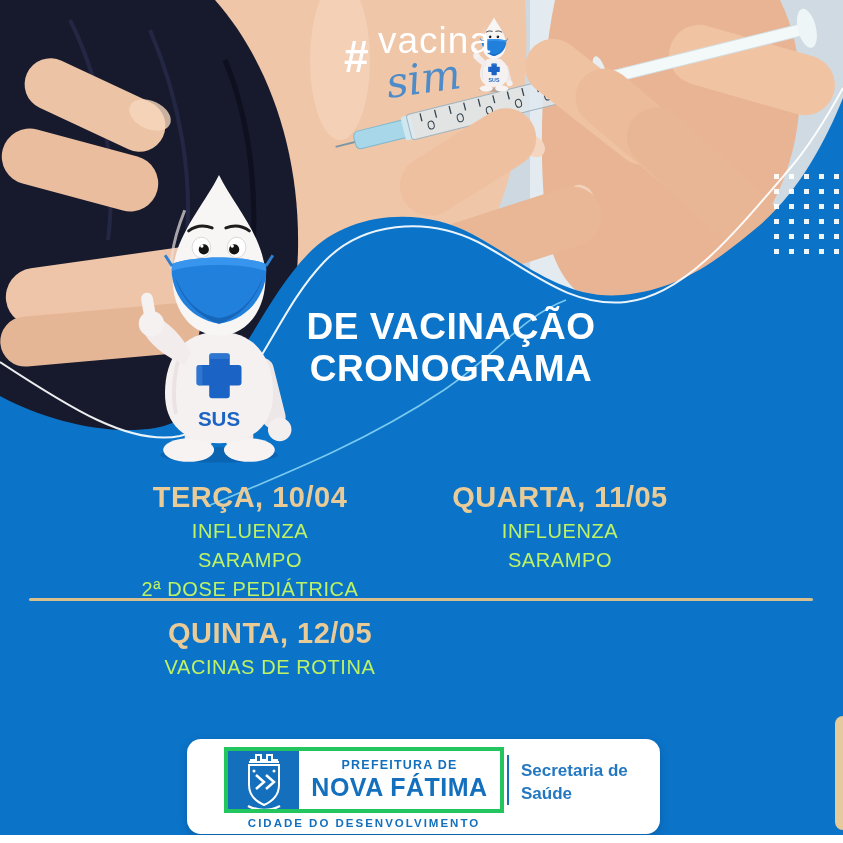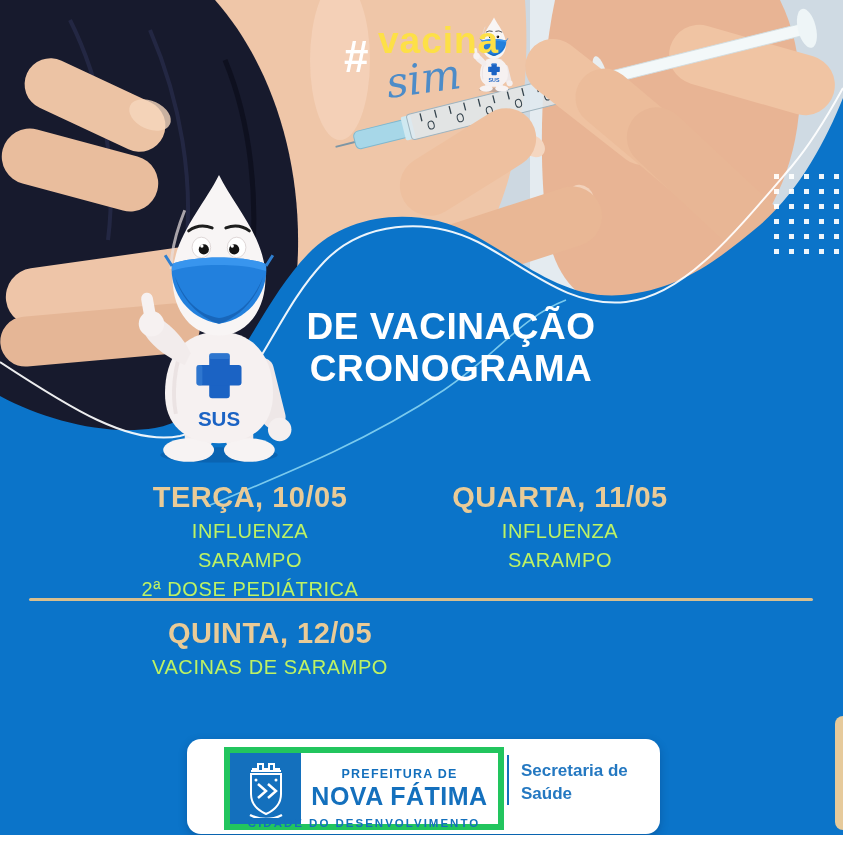--- a/index.html
+++ b/index.html
@@ -8,39 +8,39 @@
   .stage *{box-sizing:border-box;}
   svg{display:block;}
 
   
   .photo-svg{position:absolute;left:0;top:0;}
   .mascot-big{position:absolute;left:126px;top:168px;}
 
   
   .brand{position:absolute;left:340px;top:14px;width:210px;height:100px;}
   .brand .hash{position:absolute;left:4px;top:18px;font-size:44px;font-weight:800;color:#ffffff;}
-  .brand .word{position:absolute;left:38px;top:6px;font-size:37px;font-weight:700;color:#fde047;letter-spacing:1px;}
+  .brand .word{position:absolute;left:38px;top:6px;font-size:37px;font-weight:400;color:#ffffff;letter-spacing:1px;}
   .brand .script{position:absolute;left:46px;top:40px;font-size:42px;font-style:italic;
                  font-family:"DejaVu Serif",serif;color:#4d8cc8;transform:rotate(-8deg);}
 
   
   .title{position:absolute;left:283px;top:303px;width:336px;text-align:center;line-height:1;}
   .title .eyebrow{font-size:31px;font-weight:800;color:#d9bf92;letter-spacing:1px;}
   .title .big{font-size:37px;font-weight:800;color:#ffffff;letter-spacing:.5px;margin-top:5px;}
 
   
   .cell{position:absolute;text-align:center;}
   .cell .day{font-size:29px;font-weight:800;color:#e9cb97;letter-spacing:.5px;}
   .cell .item{font-size:20px;font-weight:500;color:#bef264;letter-spacing:.6px;margin-top:6px;}
   .divider{position:absolute;left:29px;top:598px;width:784px;height:3px;background:#d9bf8e;border-radius:2px;}
 
   
   .card{position:absolute;left:187px;top:739px;width:473px;height:95px;background:#ffffff;
         border-radius:14px;box-shadow:0 3px 8px rgba(0,30,70,.25);}
-  .logo-block{position:absolute;left:37px;top:8px;width:280px;height:83px;border:6px solid #22c55e;
+  .logo-block{position:absolute;left:37px;top:8px;width:280px;height:66px;border:4px solid #22c55e;
               display:flex;background:#ffffff;}
   .crest-box{width:71px;height:100%;background:#1470bd;display:flex;align-items:center;justify-content:center;}
   .lockup{flex:1;display:flex;flex-direction:column;align-items:center;justify-content:center;}
   .lockup .small{font-size:12.5px;font-weight:bold;color:#1470bd;letter-spacing:1.2px;}
   .lockup .name{font-size:25px;font-weight:700;color:#1470bd;letter-spacing:.5px;margin-top:1px;}
   .vline{position:absolute;left:320px;top:16px;width:2px;height:50px;background:#1470bd;}
   .secretaria{position:absolute;left:334px;top:21px;width:125px;font-size:17px;font-weight:700;
               color:#2478c1;line-height:1.35;}
   .slogan{position:absolute;left:37px;top:78px;width:280px;text-align:center;font-size:11.5px;
           font-weight:800;color:#1470bd;letter-spacing:2px;}
@@ -220,36 +220,36 @@
     <span class="word">vacina</span>
     <span class="script">sim</span>
   </div>
 
   <div class="title">
     <div class="big">DE VACINAÇÃO</div>
     <div class="big">CRONOGRAMA</div>
   </div>
 
   <div class="cell" style="left:40px;top:481px;width:420px;">
-    <div class="day">TERÇA, 10/05</div>
+    <div class="day">TERÇA, 10/04</div>
     <div class="item">INFLUENZA</div>
     <div class="item">SARAMPO</div>
     <div class="item">2ª DOSE PEDIÁTRICA</div>
   </div>
   <div class="cell" style="left:360px;top:481px;width:400px;">
     <div class="day">QUARTA, 11/05</div>
     <div class="item">INFLUENZA</div>
     <div class="item">SARAMPO</div>
   </div>
 
   <div class="divider"></div>
 
   <div class="cell" style="left:60px;top:617px;width:420px;">
     <div class="day">QUINTA, 12/05</div>
-    <div class="item">VACINAS DE SARAMPO</div>
+    <div class="item">VACINAS DE ROTINA</div>
   </div>
 
   <div class="card">
     <div class="logo-block">
       <div class="crest-box">
         <svg width="48" height="58" viewBox="0 0 48 58">
           <path d="M10,9 h6 v-5 h5 v5 h6 v-5 h5 v5 h6" stroke="#ffffff" stroke-width="2" fill="none"></path>
           <path d="M9,11 h30" stroke="#ffffff" stroke-width="2"></path>
           <path d="M9,14 h30 v20 c0,10 -6,16 -15,20 c-9,-4 -15,-10 -15,-20 Z" stroke="#ffffff" stroke-width="2" fill="none"></path>
           <path d="M16,24 l8,7 -8,7 M26,24 l8,7 -8,7" stroke="#ffffff" stroke-width="2.5" fill="none"></path>

